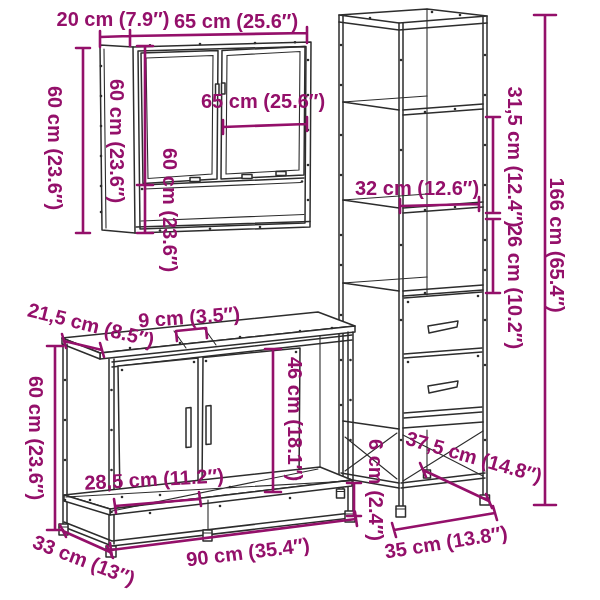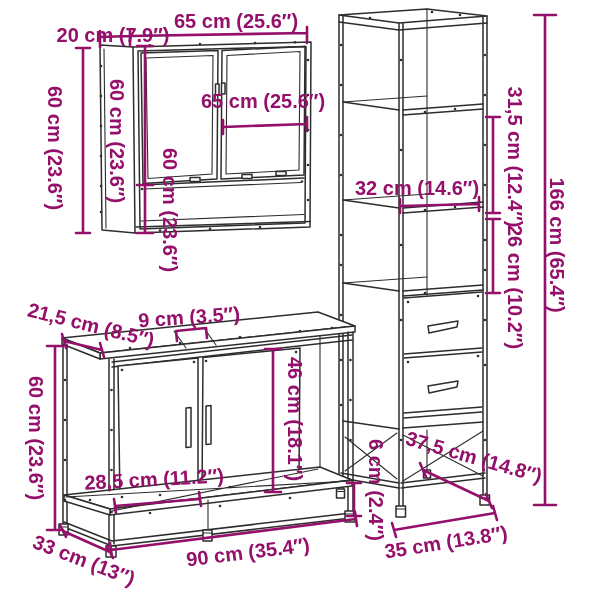--- a/index.html
+++ b/index.html
@@ -226,36 +226,36 @@
     <path class="dim" d="M354,483 L354,516 M347,483 L361,483 M347,516 L361,516"></path>
     <path class="dim" d="M400,206 L479,204 M400,199 L400,213 M479,197 L479,211"></path>
     <path class="dim" d="M493,117 L493,213 M486,117 L500,117 M486,213 L500,213"></path>
     <path class="dim" d="M493,219 L493,293 M486,219 L500,219 M486,293 L500,293"></path>
     <path class="dim" d="M423,470 L489,501 M420,463 L426,477 M486,494 L492,508"></path>
     <path class="dim" d="M394,530 L495,513 M392,523 L396,537 M493,506 L497,520"></path>
     <path class="dim" d="M545,15 L545,505 M534,15 L556,15 M534,505 L556,505"></path>
   </g>
 </svg>
 
-<div class="dim-label" style="left:113px;top:35px;transform:translate(-50%,-50%);">20 cm (7.9″)</div>
+<div class="dim-label" style="left:113px;top:19px;transform:translate(-50%,-50%);">20 cm (7.9″)</div>
 <div class="dim-label" style="left:236px;top:21px;transform:translate(-50%,-50%);">65 cm (25.6″)</div>
 <div class="dim-label" style="left:55px;top:148px;transform:translate(-50%,-50%) rotate(90deg);">60 cm (23.6″)</div>
 <div class="dim-label" style="left:117px;top:141px;transform:translate(-50%,-50%) rotate(90deg);">60 cm (23.6″)</div>
 <div class="dim-label" style="left:170px;top:210px;transform:translate(-50%,-50%) rotate(90deg);">60 cm (23.6″)</div>
 <div class="dim-label" style="left:263px;top:101px;transform:translate(-50%,-50%);">65 cm (25.6″)</div>
 
 <div class="dim-label" style="left:189px;top:317px;transform:translate(-50%,-50%) rotate(-4deg);">9 cm (3.5″)</div>
 <div class="dim-label" style="left:91px;top:325px;transform:translate(-50%,-50%) rotate(14deg);">21,5 cm (8.5″)</div>
 <div class="dim-label" style="left:295px;top:419px;transform:translate(-50%,-50%) rotate(90deg);">46 cm (18.1″)</div>
 <div class="dim-label" style="left:36px;top:438px;transform:translate(-50%,-50%) rotate(90deg);">60 cm (23.6″)</div>
 <div class="dim-label" style="left:154px;top:479px;transform:translate(-50%,-50%) rotate(-3deg);">28,5 cm (11.2″)</div>
 <div class="dim-label" style="left:84px;top:560px;transform:translate(-50%,-50%) rotate(21deg);">33 cm (13″)</div>
 <div class="dim-label" style="left:248px;top:552px;transform:translate(-50%,-50%) rotate(-7deg);">90 cm (35.4″)</div>
 <div class="dim-label" style="left:376px;top:490px;transform:translate(-50%,-50%) rotate(90deg);">6 cm (2.4″)</div>
 
-<div class="dim-label" style="left:417px;top:188px;transform:translate(-50%,-50%);">32 cm (14.6″)</div>
+<div class="dim-label" style="left:417px;top:188px;transform:translate(-50%,-50%);">32 cm (12.6″)</div>
 <div class="dim-label" style="left:515px;top:157px;transform:translate(-50%,-50%) rotate(90deg);">31,5 cm (12.4″)</div>
 <div class="dim-label" style="left:515px;top:287px;transform:translate(-50%,-50%) rotate(90deg);">26 cm (10.2″)</div>
 <div class="dim-label" style="left:474px;top:457px;transform:translate(-50%,-50%) rotate(16deg);">37,5 cm (14.8″)</div>
 <div class="dim-label" style="left:446px;top:542px;transform:translate(-50%,-50%) rotate(-9deg);">35 cm (13.8″)</div>
 <div class="dim-label" style="left:557px;top:245px;transform:translate(-50%,-50%) rotate(90deg);">166 cm (65.4″)</div>
 
 </div>
 
 </body></html>

